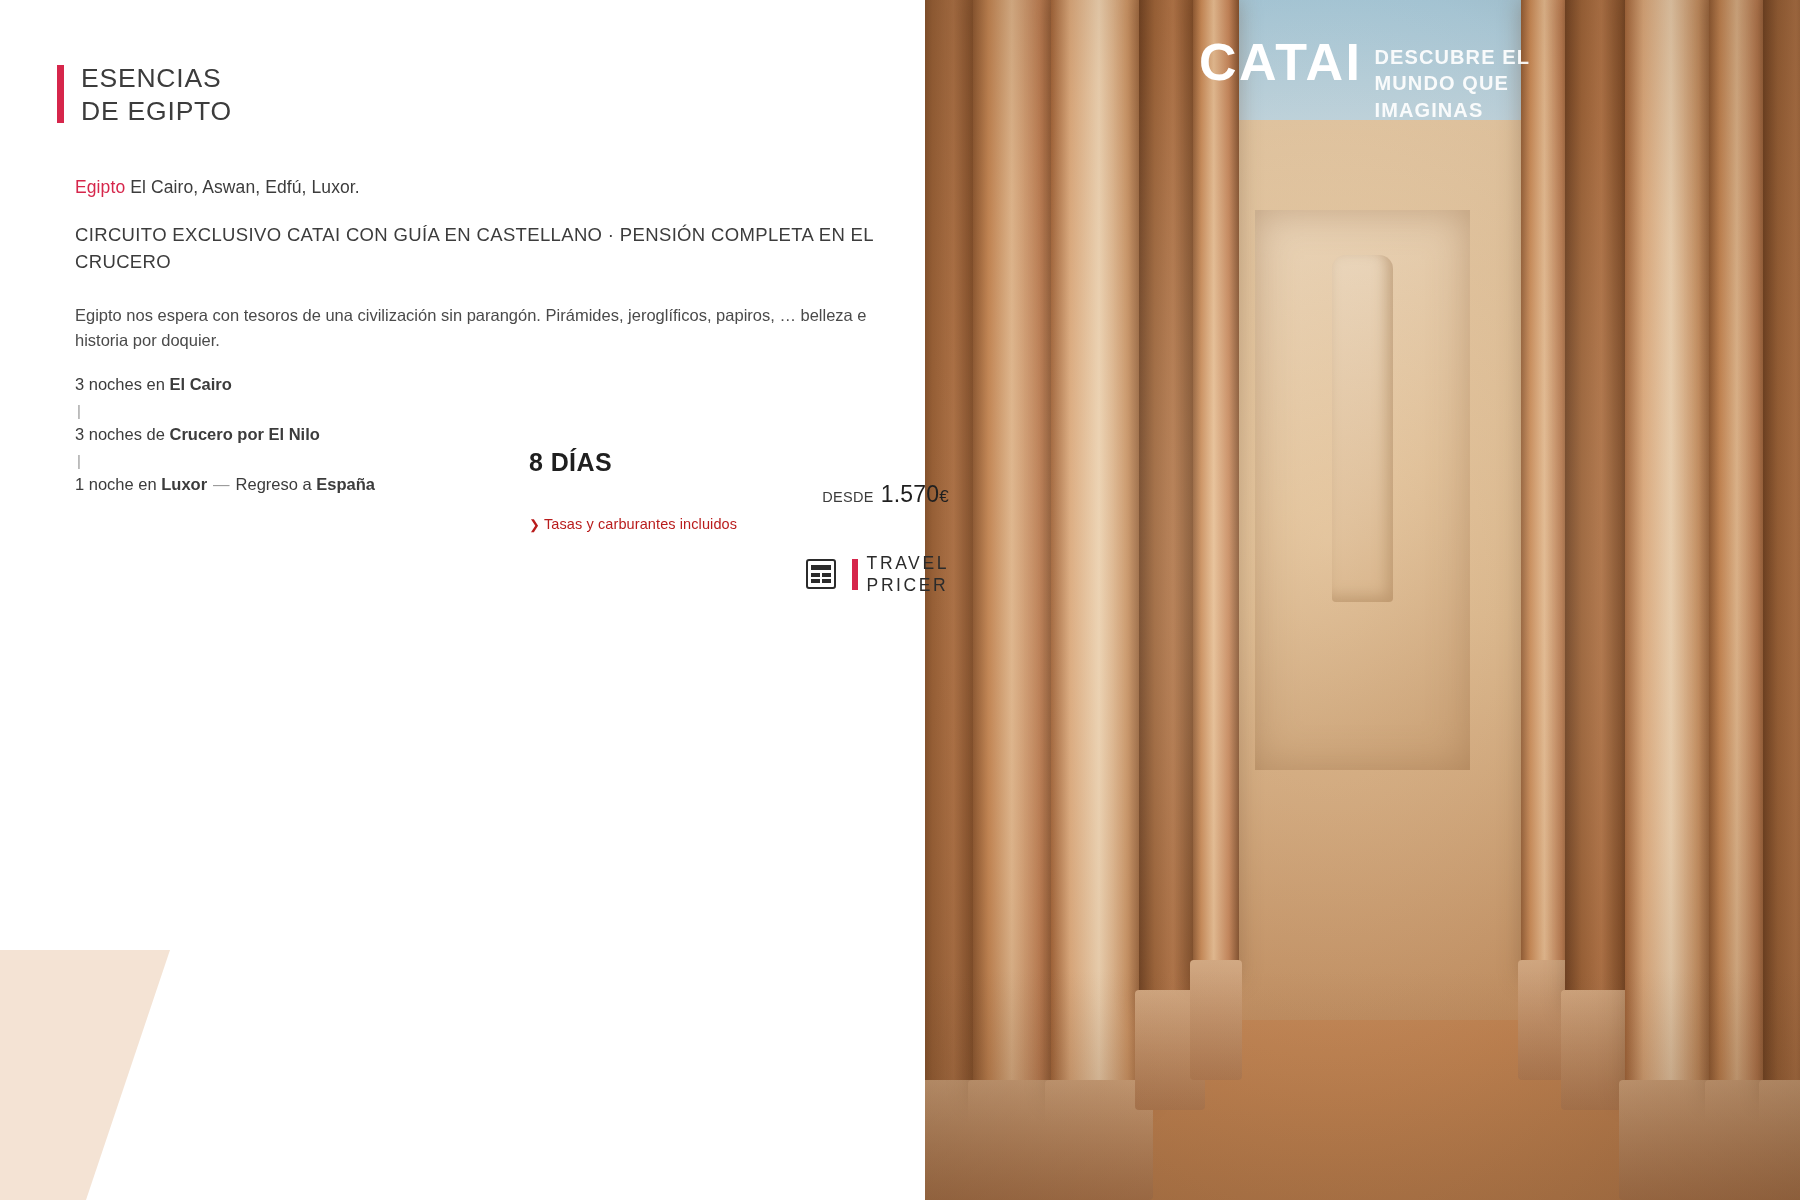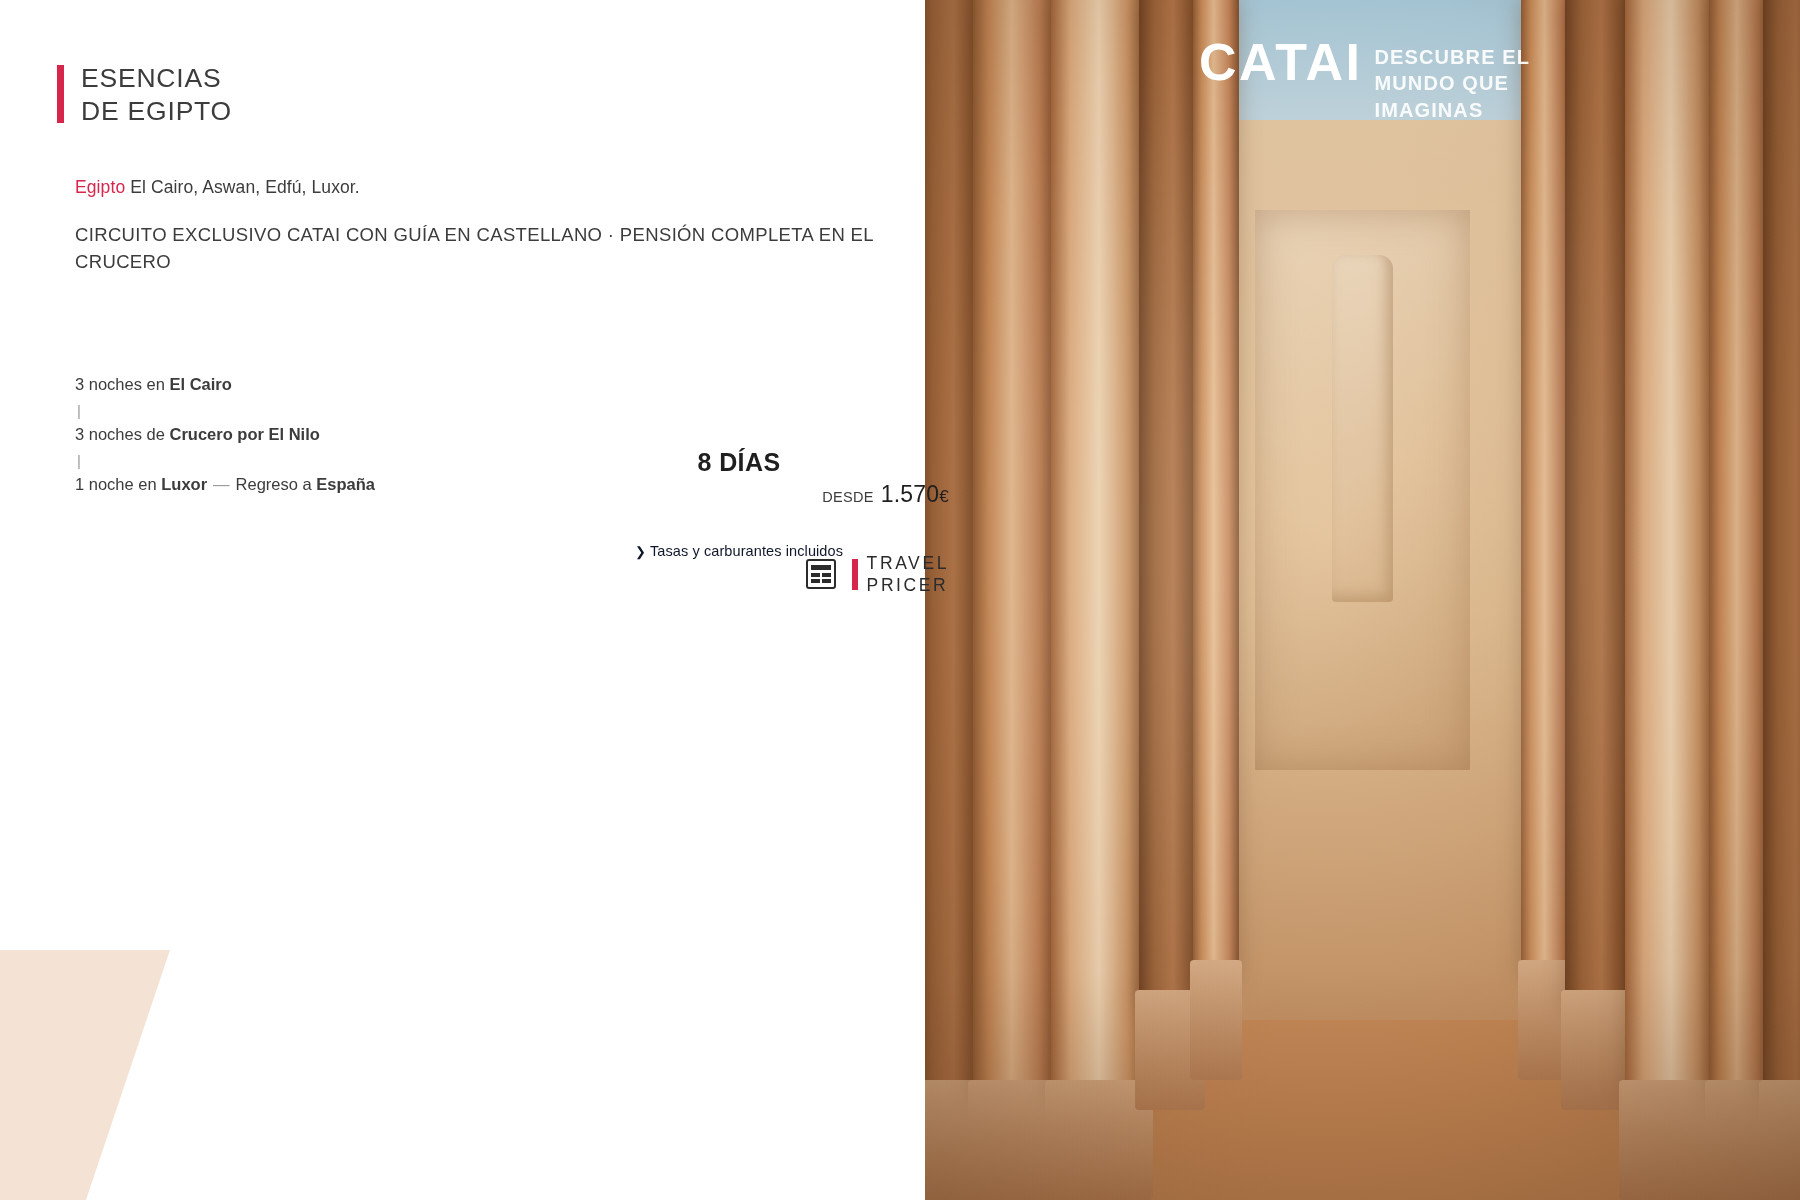--- a/index.html
+++ b/index.html
@@ -119,21 +119,21 @@
     color: #9a9a9a;
     margin: 0 6px;
   }
 
   
   .price-block {
     position: absolute;
     right: 30px;
     top: 448px;
     width: 420px;
-    text-align: center;
+    text-align: left;
   }
   .days {
     font-size: 25px;
     font-weight: 700;
     color: #1f1f1f;
     letter-spacing: 0.4px;
   }
   .price-row {
     margin-top: 4px;
     color: #1f1f1f;
@@ -148,23 +148,23 @@
     margin-right: 7px;
   }
   .price-value {
     font-size: 23px;
     color: #1f1f1f;
     letter-spacing: 0.2px;
   }
   .price-value .cur { font-size: 17px; }
 
   .taxes {
-    margin-top: 35px;
+    margin-top: 8px;
     font-size: 14.5px;
-    color: #0f172a;
+    color: #b91c1c;
     letter-spacing: 0.1px;
   }
   .taxes .chev {
     font-size: 13px;
     margin-right: 4px;
   }
 
   
   .travelpricer {
     position: absolute;
@@ -337,20 +337,21 @@
     </div>
   </div>
 
   <div class="destinations">
     <span class="country">Egipto</span>
     <span>El Cairo, Aswan, Edfú, Luxor.</span>
   </div>
 
   <div class="subtitle">CIRCUITO EXCLUSIVO CATAI CON GUÍA EN CASTELLANO · PENSIÓN COMPLETA EN EL CRUCERO</div>
 
+  <div class="description">Egipto nos espera con tesoros de una civilización sin parangón. Pirámides, jeroglíficos, papiros, … belleza e historia por doquier.</div>
 
   <div class="itinerary">
     <div class="step">
       <span>3 noches en </span><b>El Cairo</b>
     </div>
     <div class="connector">|</div>
     <div class="step">
       <span>3 noches de </span><b>Crucero por El Nilo</b>
     </div>
     <div class="connector">|</div>

